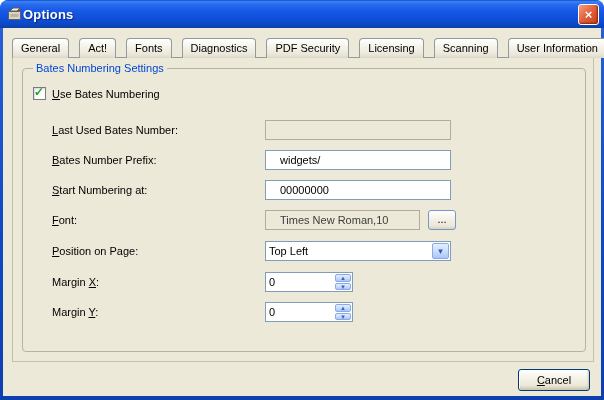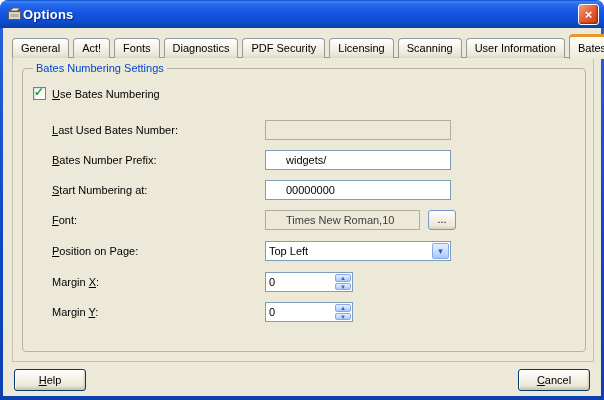--- a/index.html
+++ b/index.html
@@ -40,21 +40,21 @@
     position:absolute; left:3px; top:28px; width:598px; height:368px;
     background:#ece9d8;
   }
 
   
   .tabstrip {
     position:absolute; left:9px; top:5px; width:582px; height:25px;
     display:flex; align-items:flex-end;
   }
   .tab {
-    height:20px; padding:3px 8px 2px; margin-right:4px;
+    height:20px; padding:3px 8px 2px; margin-right:10px;
     font-size:11px; color:#000; white-space:nowrap;
     border:1px solid #919b9c; border-bottom:none;
     border-radius:4px 4px 0 0;
     background: linear-gradient(180deg,#ffffff 0%,#f4f2e8 45%,#ebe8da 80%,#dcd8c8 100%);
     position:relative; z-index:1;
   }
   .tab.active {
     height:25px; padding-top:5px; margin-bottom:-1px; z-index:3;
     border-top:3px solid #e5972d;
     background: linear-gradient(180deg,#fdfcf7 0%,#f3f1e5 70%,#ece9d8 100%);
@@ -88,21 +88,21 @@
   }
   .check-label { margin-left:6px; font-size:11px; color:#000; }
 
   
   .f-label { position:absolute; left:49px; font-size:11px; color:#000; line-height:20px; }
   u { text-decoration: underline; }
 
   .tbox {
     position:absolute; left:262px; width:186px; height:20px;
     border:1px solid #7f9db9; background:#fff;
-    font: 11px "Liberation Sans", sans-serif; padding:0 20px; color:#000;
+    font: 11px "Liberation Sans", sans-serif; padding:0 14px; color:#000;
   }
   .tbox:disabled, .tbox.disabled {
     background:#ece9d8; border-color:#b0ad9c; color:#3c3c3c;
   }
 
   .browse-btn {
     position:absolute; left:425px; width:28px; height:20px;
     border:1px solid #7a96c8; border-radius:3px;
     background: linear-gradient(180deg,#ffffff 0%,#f4f1e6 45%,#ece9d8 80%,#d9d2bf 100%);
     font-size:11px; text-align:center; line-height:16px; color:#000;
@@ -233,21 +233,18 @@
 
     <span class="f-label" style="top:274px">Margin <u>Y</u>:</span>
     <div class="spinbox" style="top:274px">
       <input value="0" style="">
       <span class="spin-col">
         <span class="spin-btn"><span>▴</span></span>
         <span class="spin-btn"><span>▾</span></span>
       </span>
     </div>
 
-    <div class="xpbtn" style="left:11px; top:341px">
-      <span><u>H</u>elp</span>
-    </div>
     <div class="xpbtn" style="left:515px; top:341px">
       <span><u>C</u>ancel</span>
     </div>
 
   </div>
 </div>
 
 </body></html>

